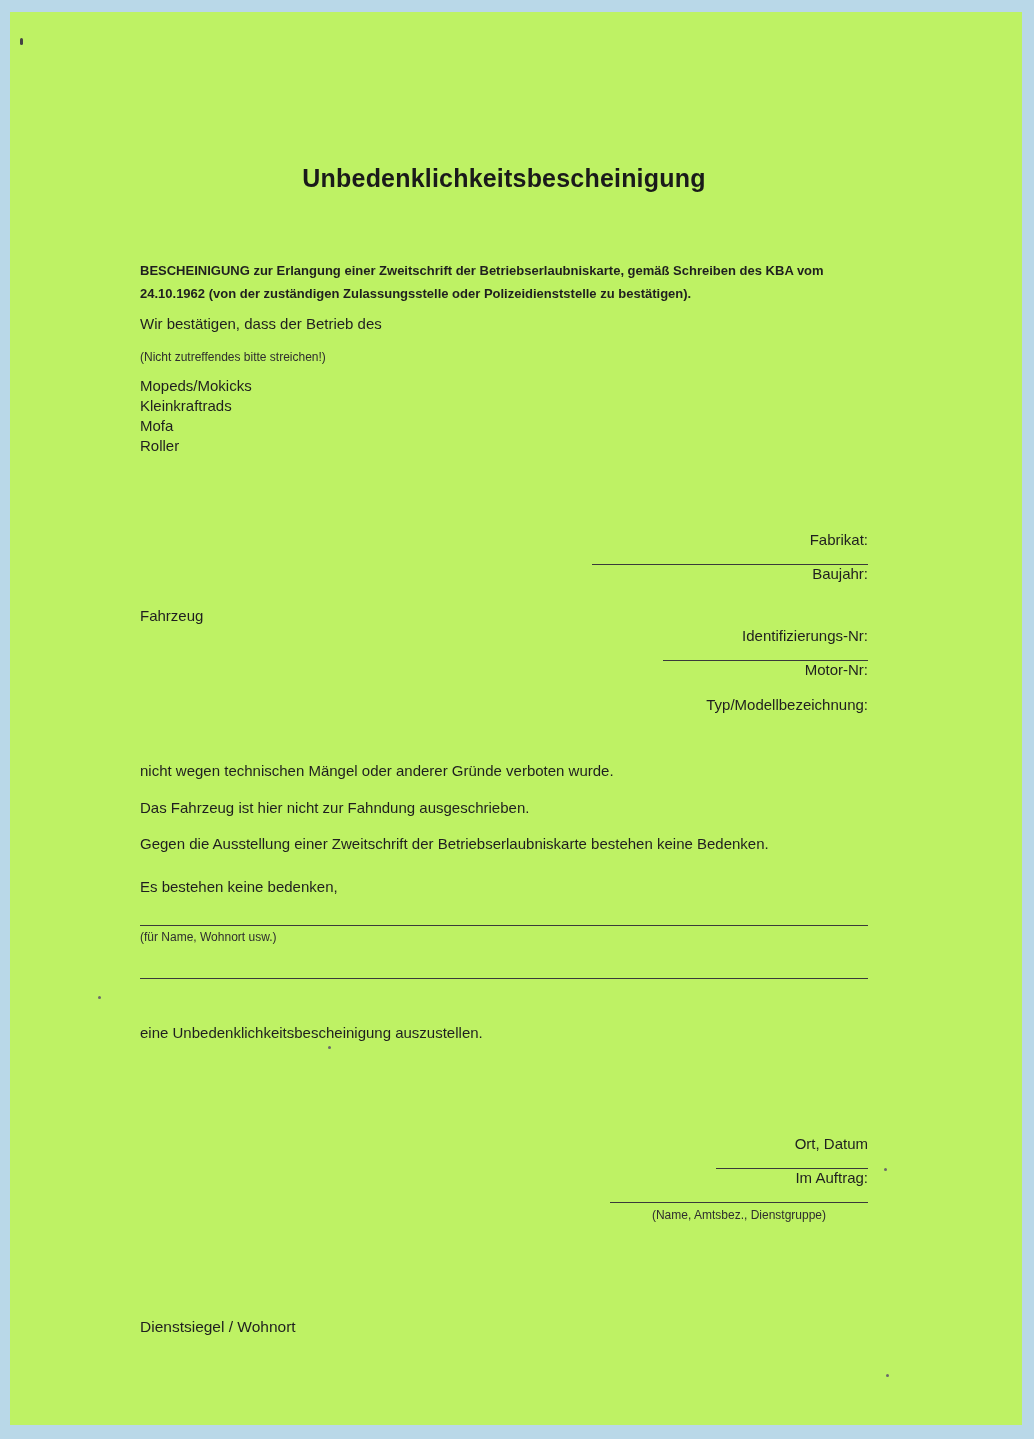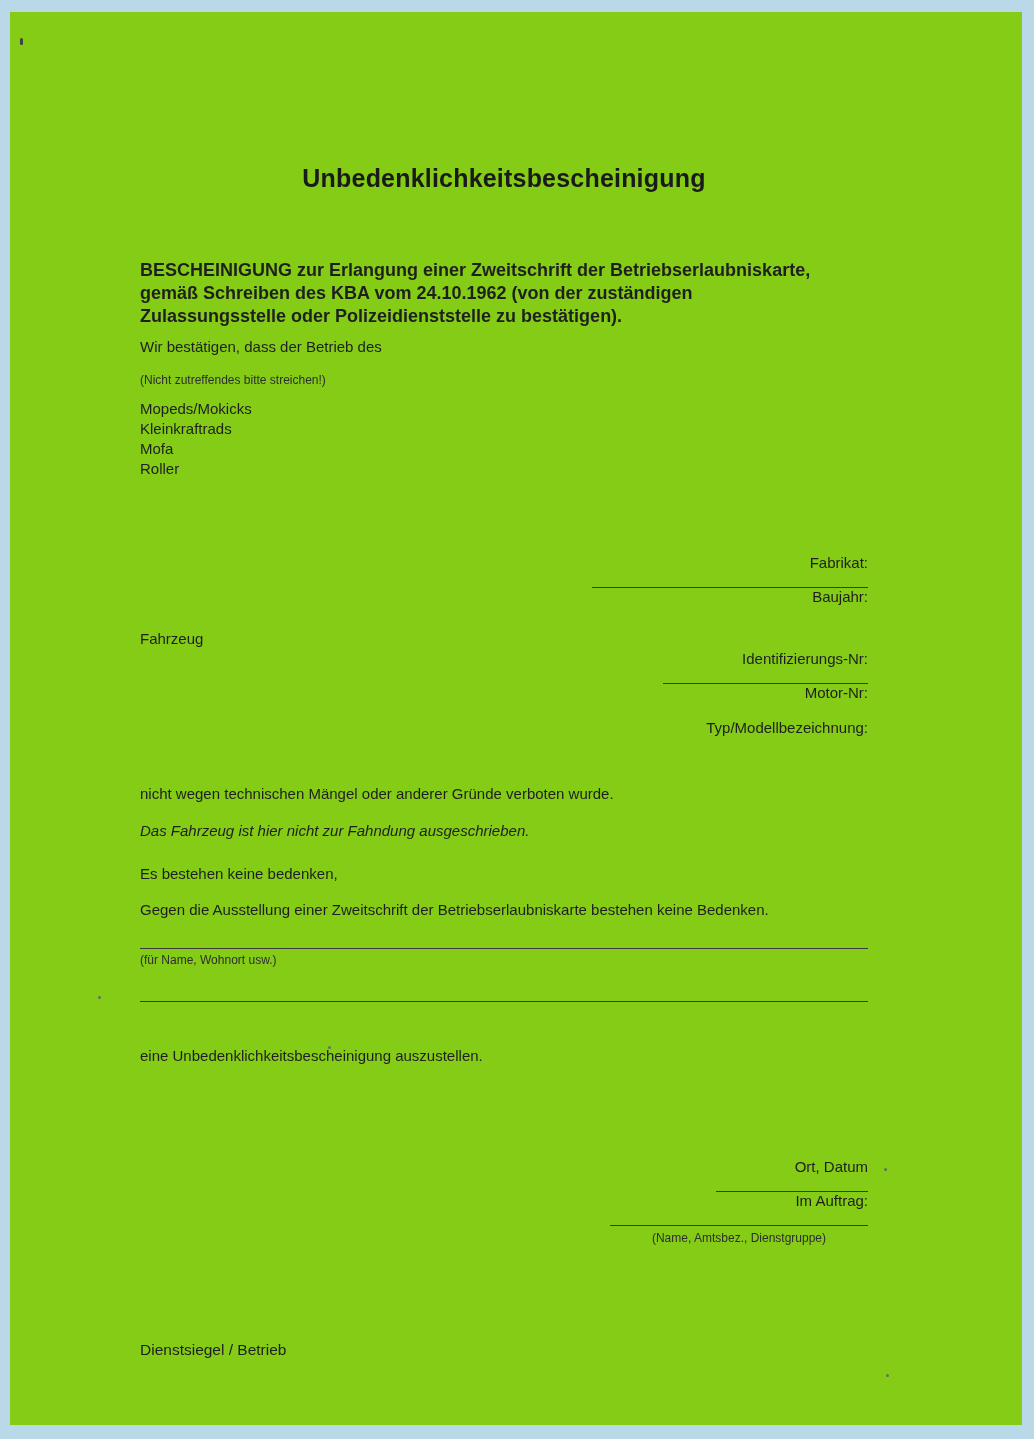--- a/index.html
+++ b/index.html
@@ -6,40 +6,40 @@
   html, body { width: 1034px; height: 1439px; }
   body {
     font-family: "Liberation Sans", sans-serif;
     background: #b9d8e8;
     position: relative;
     color: #1f1f1f;
   }
   .paper {
     position: absolute;
     left: 10px; top: 12px; right: 12px; bottom: 14px;
-    background: #84cc16;
+    background: #bef264;
     overflow: hidden;
   }
   .content {
     position: absolute;
     left: 130px; top: 0;
     width: 728px;
   }
   .title {
     margin-top: 152px;
     text-align: center;
     font-size: 25px;
     font-weight: bold;
     color: #1a1a1a;
     letter-spacing: 0.2px;
   }
   .intro {
     margin-top: 66px;
     font-weight: bold;
-    font-size: 18px;
+    font-size: 13px;
     line-height: 23px;
     width: 695px;
   }
   .confirm { margin-top: 8px; font-size: 15px; line-height: 21px; }
   .small { font-size: 12px; color: #2e2e2e; }
   .strike-note { margin-top: 16px; }
   .vehicle-list { margin-top: 12px; font-size: 15px; line-height: 20px; }
   .row {
     display: flex;
     align-items: flex-end;
@@ -57,21 +57,21 @@
   .ml8 { margin-left: 8px; }
   .ml16 { margin-left: 16px; }
   .fabrikat-row { margin-top: 75px; }
   .w-fabrikat { width: 276px; }
   .fahrzeug { margin-top: 23px; font-size: 15px; line-height: 18px; }
   .ident-row { margin-top: 2px; }
   .w-ident { width: 205px; }
   .typ-row { margin-top: 16px; gap: 22px; }
   .statement { font-size: 15px; line-height: 20px; }
   .s1 { margin-top: 24px; }
-  .s2 { margin-top: 17px; font-style: italic; }
+  .s2 { margin-top: 17px; }
   .s3 { margin-top: 16px; }
   .s4 { margin-top: 23px; }
   .full-line {
     border-bottom: 1px solid #3a3a3a;
     height: 1px;
     margin-top: 28px;
   }
   .name-note { margin-top: 4px; }
   .full-line.second { margin-top: 34px; }
   .issue { margin-top: 44px; font-size: 15px; line-height: 20px; }
@@ -136,36 +136,36 @@
       <span class="fill-line grow"></span>
     </div>
 
     <div class="row typ-row">
       <span class="label">Typ/Modellbezeichnung:</span>
       <span class="fill-line grow ml8"></span>
     </div>
 
     <p class="statement s1">nicht wegen technischen Mängel oder anderer Gründe verboten wurde.</p>
     <p class="statement s2">Das Fahrzeug ist hier nicht zur Fahndung ausgeschrieben.</p>
+    <p class="statement s3">Gegen die Ausstellung einer Zweitschrift der Betriebserlaubniskarte bestehen keine Bedenken.</p>
     <p class="statement s4">Es bestehen keine bedenken,</p>
-    <p class="statement s3">Gegen die Ausstellung einer Zweitschrift der Betriebserlaubniskarte bestehen keine Bedenken.</p>
 
     <div class="full-line"></div>
     <p class="small name-note">(für Name, Wohnort usw.)</p>
 
     <div class="full-line second"></div>
 
     <p class="issue">eine Unbedenklichkeitsbescheinigung auszustellen.</p>
 
     <div class="row footer-row">
       <span class="label">Ort, Datum</span>
       <span class="fill-line w-ortdatum"></span>
       <span class="label im-auftrag">Im Auftrag:</span>
       <span class="auftrag-block">
         <span class="fill-line w-auftrag"></span>
         <span class="small auftrag-note">(Name, Amtsbez., Dienstgruppe)</span>
       </span>
     </div>
 
-    <p class="stamp">Dienstsiegel / Betrieb</p>
+    <p class="stamp">Dienstsiegel / Wohnort</p>
 
   </div>
 </div>
 
 </body></html>

